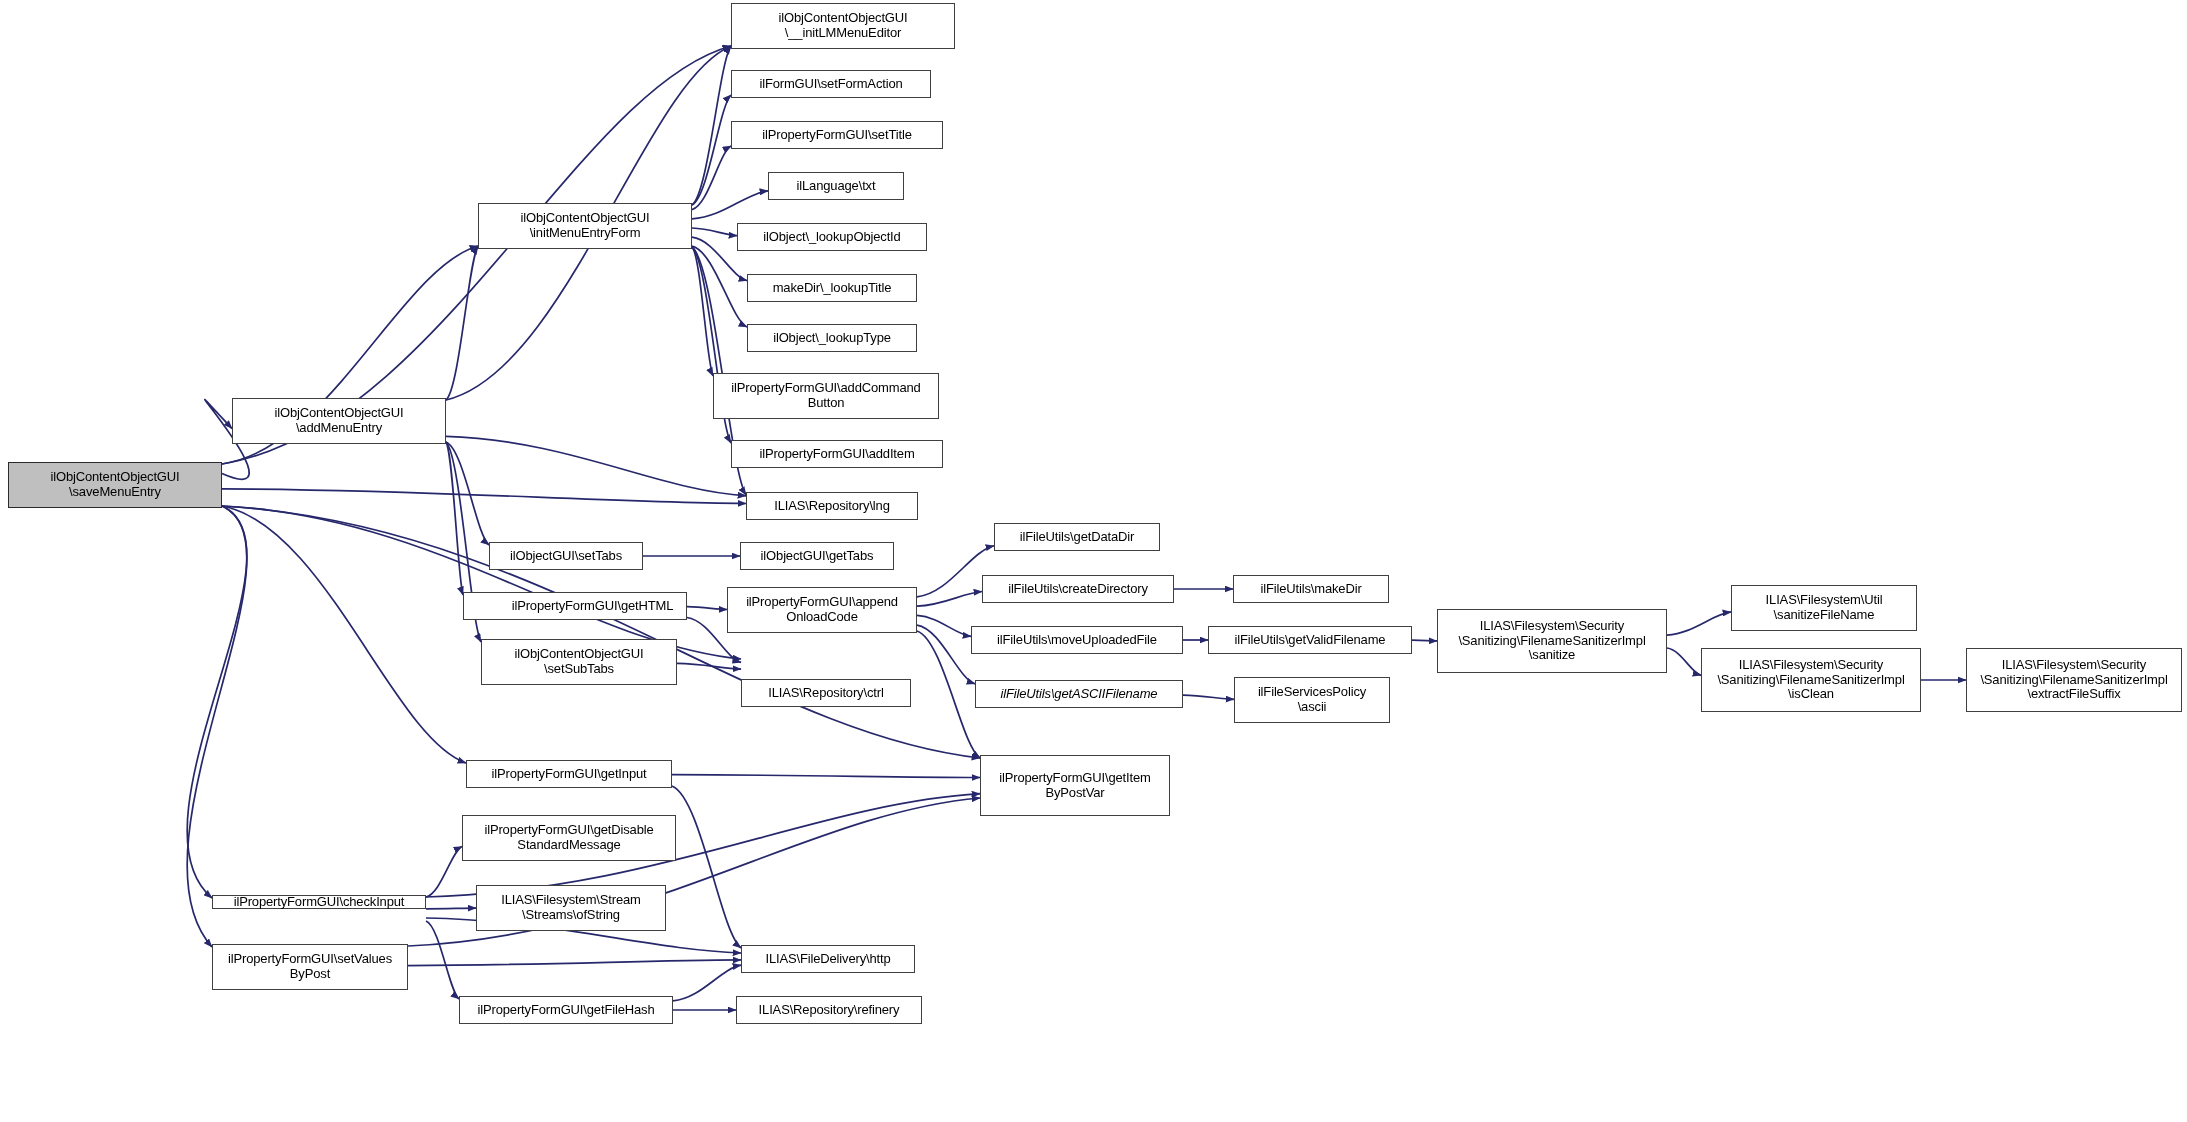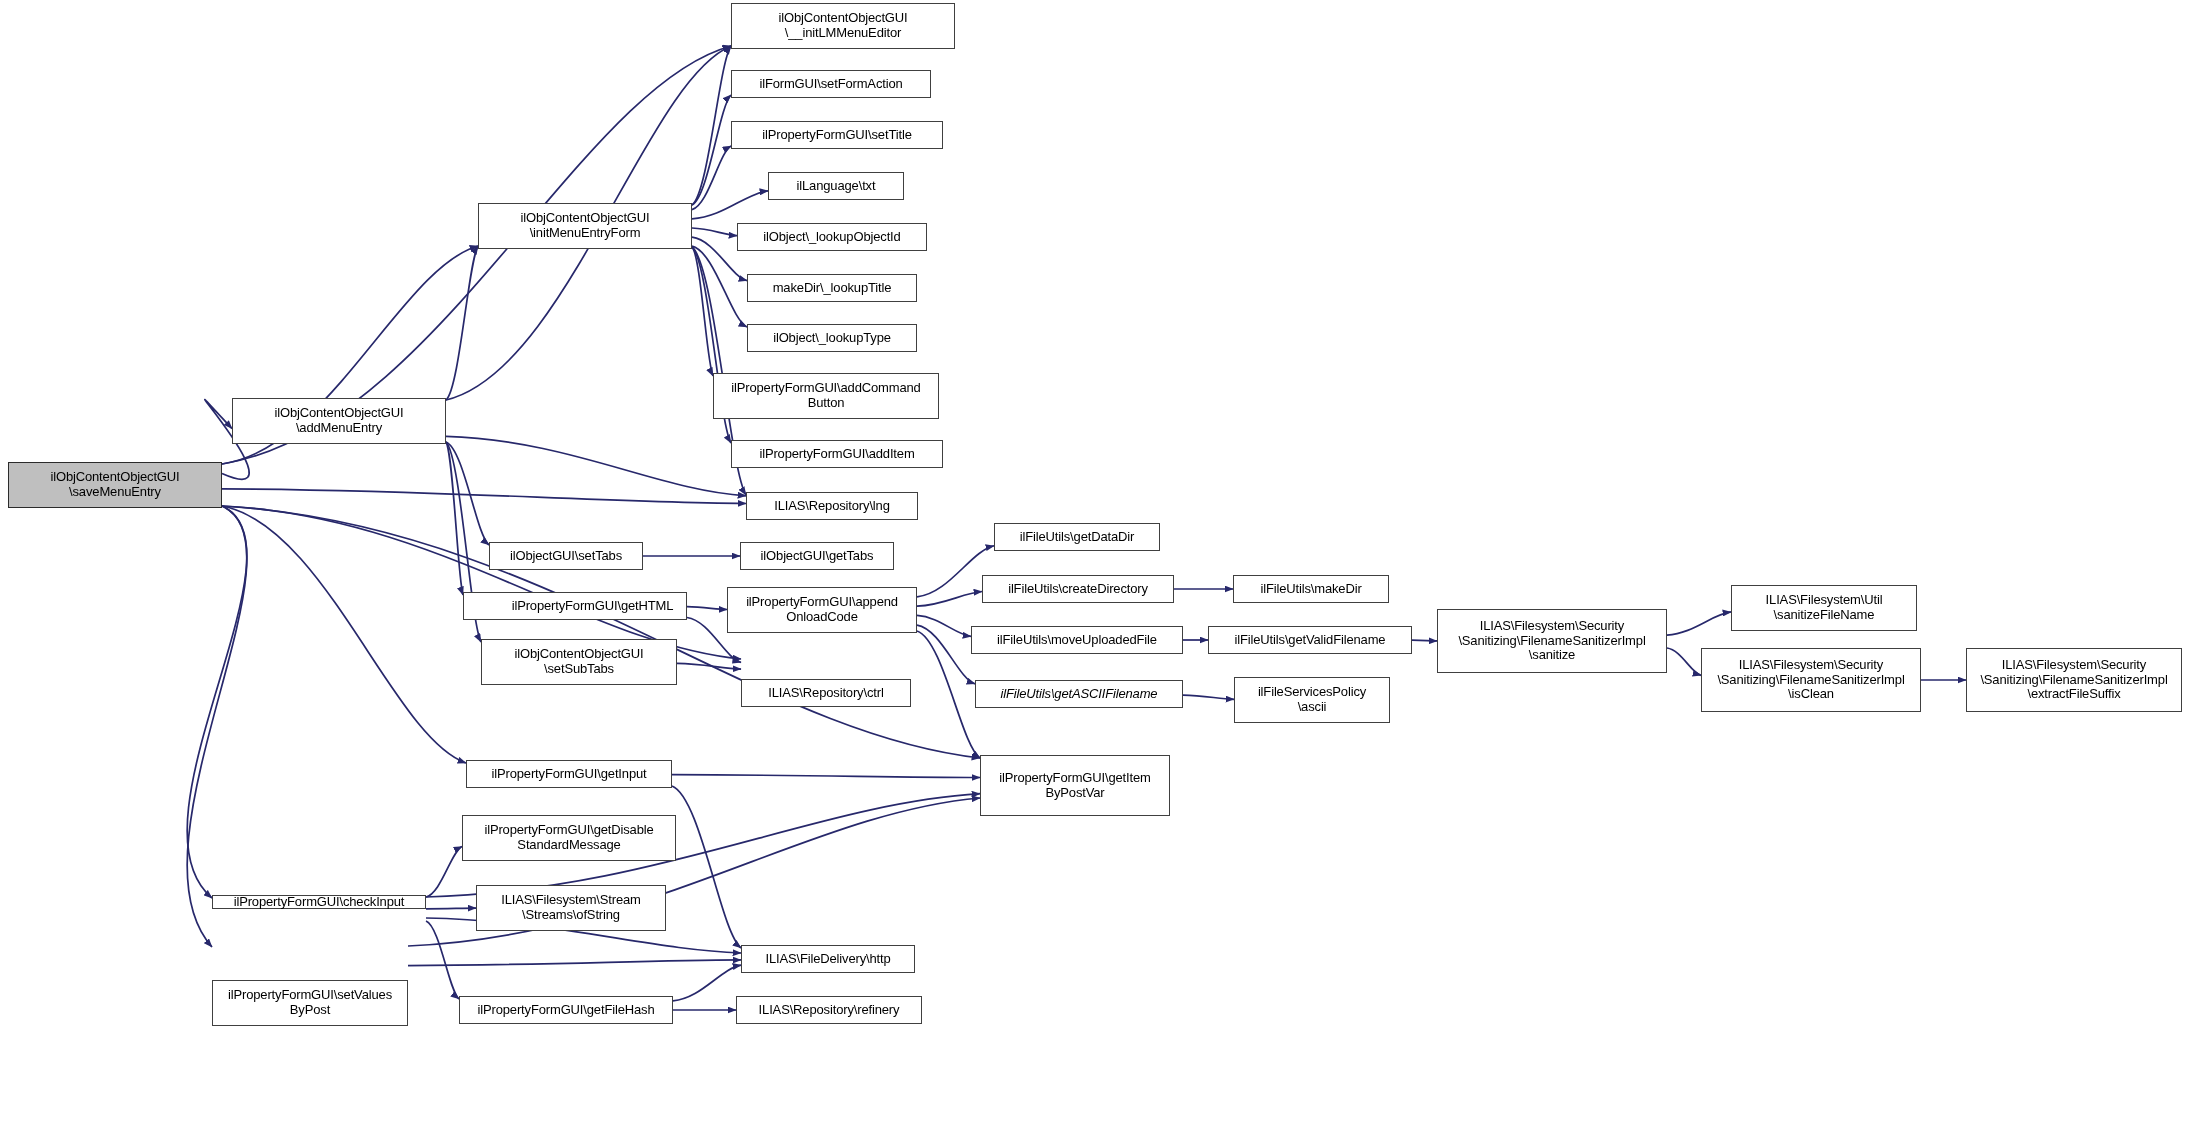--- a/index.html
+++ b/index.html
@@ -193,21 +193,21 @@
       <span>ilPropertyFormGUI\getDisable
 StandardMessage</span>
     </div>
     <div class="node" style="left: 212px; top: 895px; width: 214px; height: 14px;">
       <span>ilPropertyFormGUI\checkInput</span>
     </div>
     <div class="node" style="left: 476px; top: 885px; width: 190px; height: 46px;">
       <span>ILIAS\Filesystem\Stream
 \Streams\ofString</span>
     </div>
-    <div class="node" style="left: 212px; top: 944px; width: 196px; height: 46px; margin-top: 36px;">
+    <div class="node" style="left: 212px; top: 944px; width: 196px; height: 46px;">
       <span>ilPropertyFormGUI\setValues
 ByPost</span>
     </div>
     <div class="node" style="left: 741px; top: 945px; width: 174px; height: 28px;">
       <span>ILIAS\FileDelivery\http</span>
     </div>
     <div class="node" style="left: 459px; top: 996px; width: 214px; height: 28px;">
       <span>ilPropertyFormGUI\getFileHash</span>
     </div>
     <div class="node" style="left: 736px; top: 996px; width: 186px; height: 28px;">

